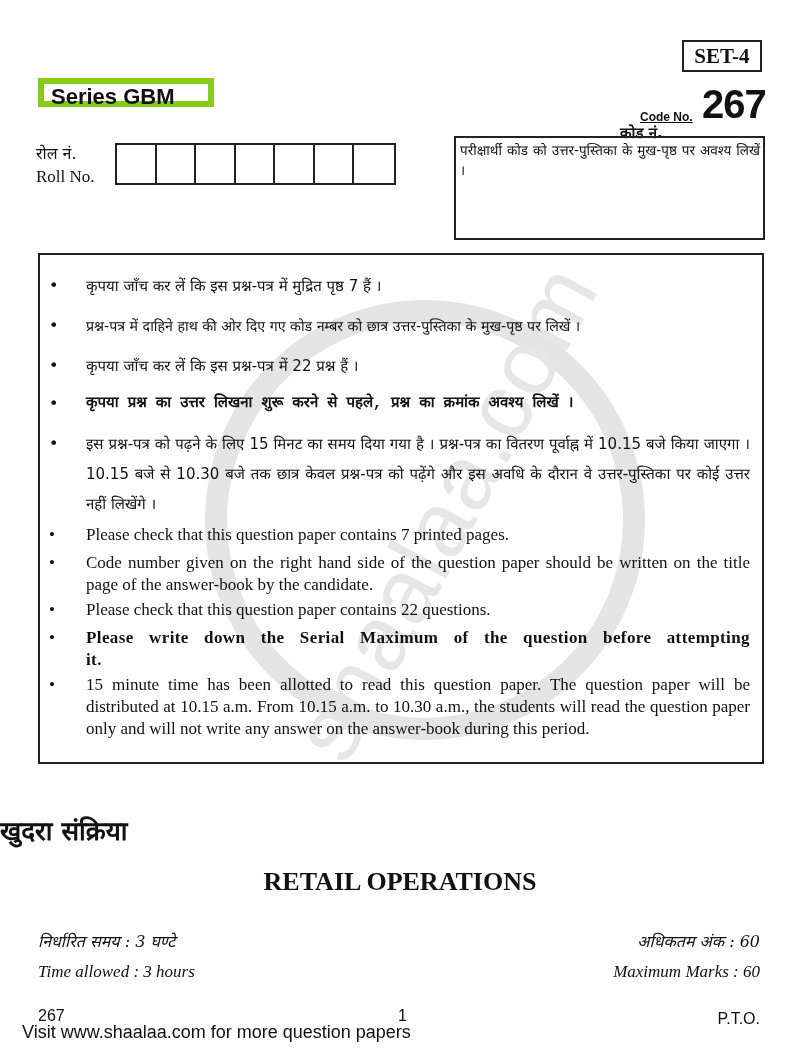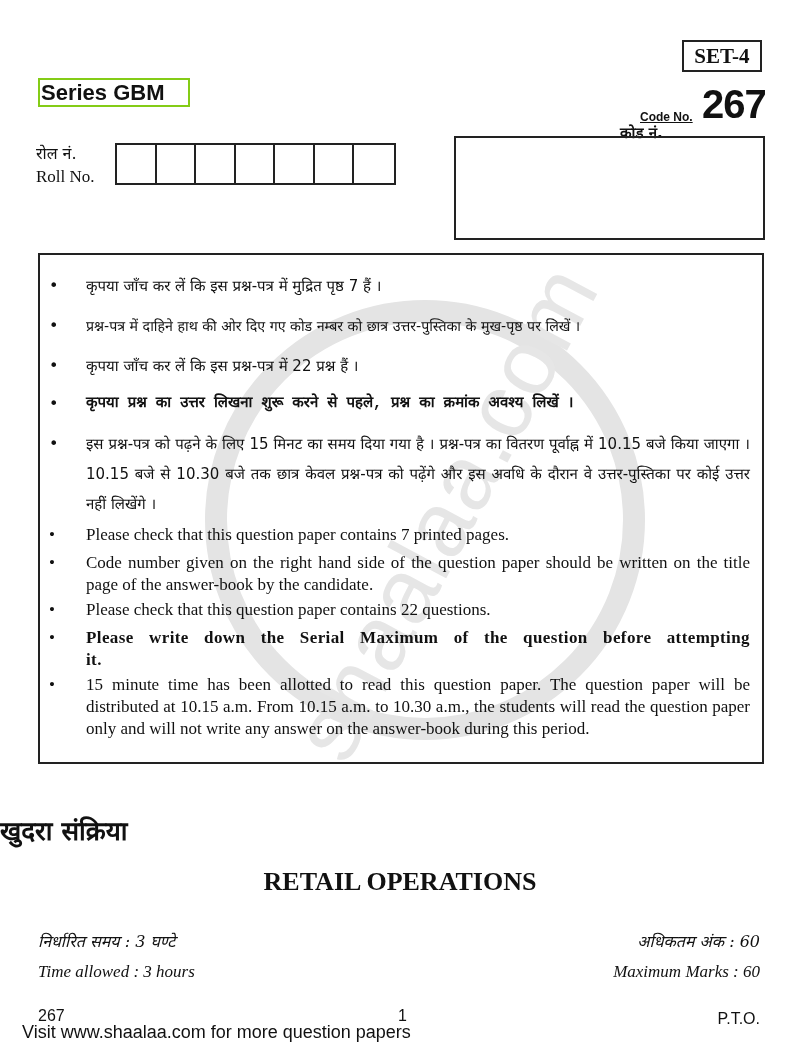--- a/index.html
+++ b/index.html
@@ -19,23 +19,23 @@
     border-bottom-color: #e4e4e4; z-index: 0;
   }
   .watermark-text {
     position: absolute; left: 180px; top: 470px; width: 520px; text-align: center;
     font-family: "Liberation Sans", "DejaVu Sans", sans-serif;
     font-size: 92px; color: #e6e6e6; transform: rotate(-62deg);
     z-index: 0; letter-spacing: 2px;
   }
 
   .series-box {
-    left: 38px; top: 78px; width: 152px; height: 29px; border: 2px solid #84cc16;
+    left: 38px; top: 78px; width: 176px; height: 29px; border: 6px solid #84cc16;
     box-sizing: border-box; font-weight: bold; font-size: 22px;
-    line-height: 25px; padding-left: 1px;
+    line-height: 25px; padding-left: 7px;
   }
   .set-box {
     left: 682px; top: 40px; width: 80px; height: 32px; border: 2px solid #222;
     box-sizing: border-box; font-weight: bold; font-size: 21px;
     text-align: center; line-height: 28px;
   }
   .code-hindi { left: 620px; top: 84px; font-size: 15px; font-weight: bold; margin-top: 38px; }
   .code-no { left: 640px; top: 110px; font-size: 12px; font-weight: bold; text-decoration: underline; }
   .code-num { left: 702px; top: 82px; font-size: 40px; font-weight: bold; letter-spacing: -1px; }
 
@@ -99,20 +99,21 @@
   <div class="roll-box"></div>
   <div class="roll-box"></div>
   <div class="roll-box"></div>
   <div class="roll-box"></div>
   <div class="roll-box"></div>
   <div class="roll-box"></div>
   <div class="roll-box"></div>
 </div>
 
 <div class="abs cand-box">
+  <div style="font-family:'DejaVu Sans',sans-serif; font-size:13.5px; text-align:justify;">परीक्षार्थी कोड को उत्तर-पुस्तिका के मुख-पृष्ठ पर अवश्य लिखें ।</div>
 </div>
 
 <div class="abs instr-box">
   <div class="instr-item" style="top:16px;">
     <span class="bullet hi">•</span>
     <span class="itext hi" style="font-size:15px;">कृपया जाँच कर लें कि इस प्रश्न-पत्र में मुद्रित पृष्ठ 7 हैं ।</span>
   </div>
   <div class="instr-item" style="top:56px;">
     <span class="bullet hi">•</span>
     <span class="itext hi" style="font-size:14.2px; white-space:nowrap; right:auto;">प्रश्न-पत्र में दाहिने हाथ की ओर दिए गए कोड नम्बर को छात्र उत्तर-पुस्तिका के मुख-पृष्ठ पर लिखें ।</span>

